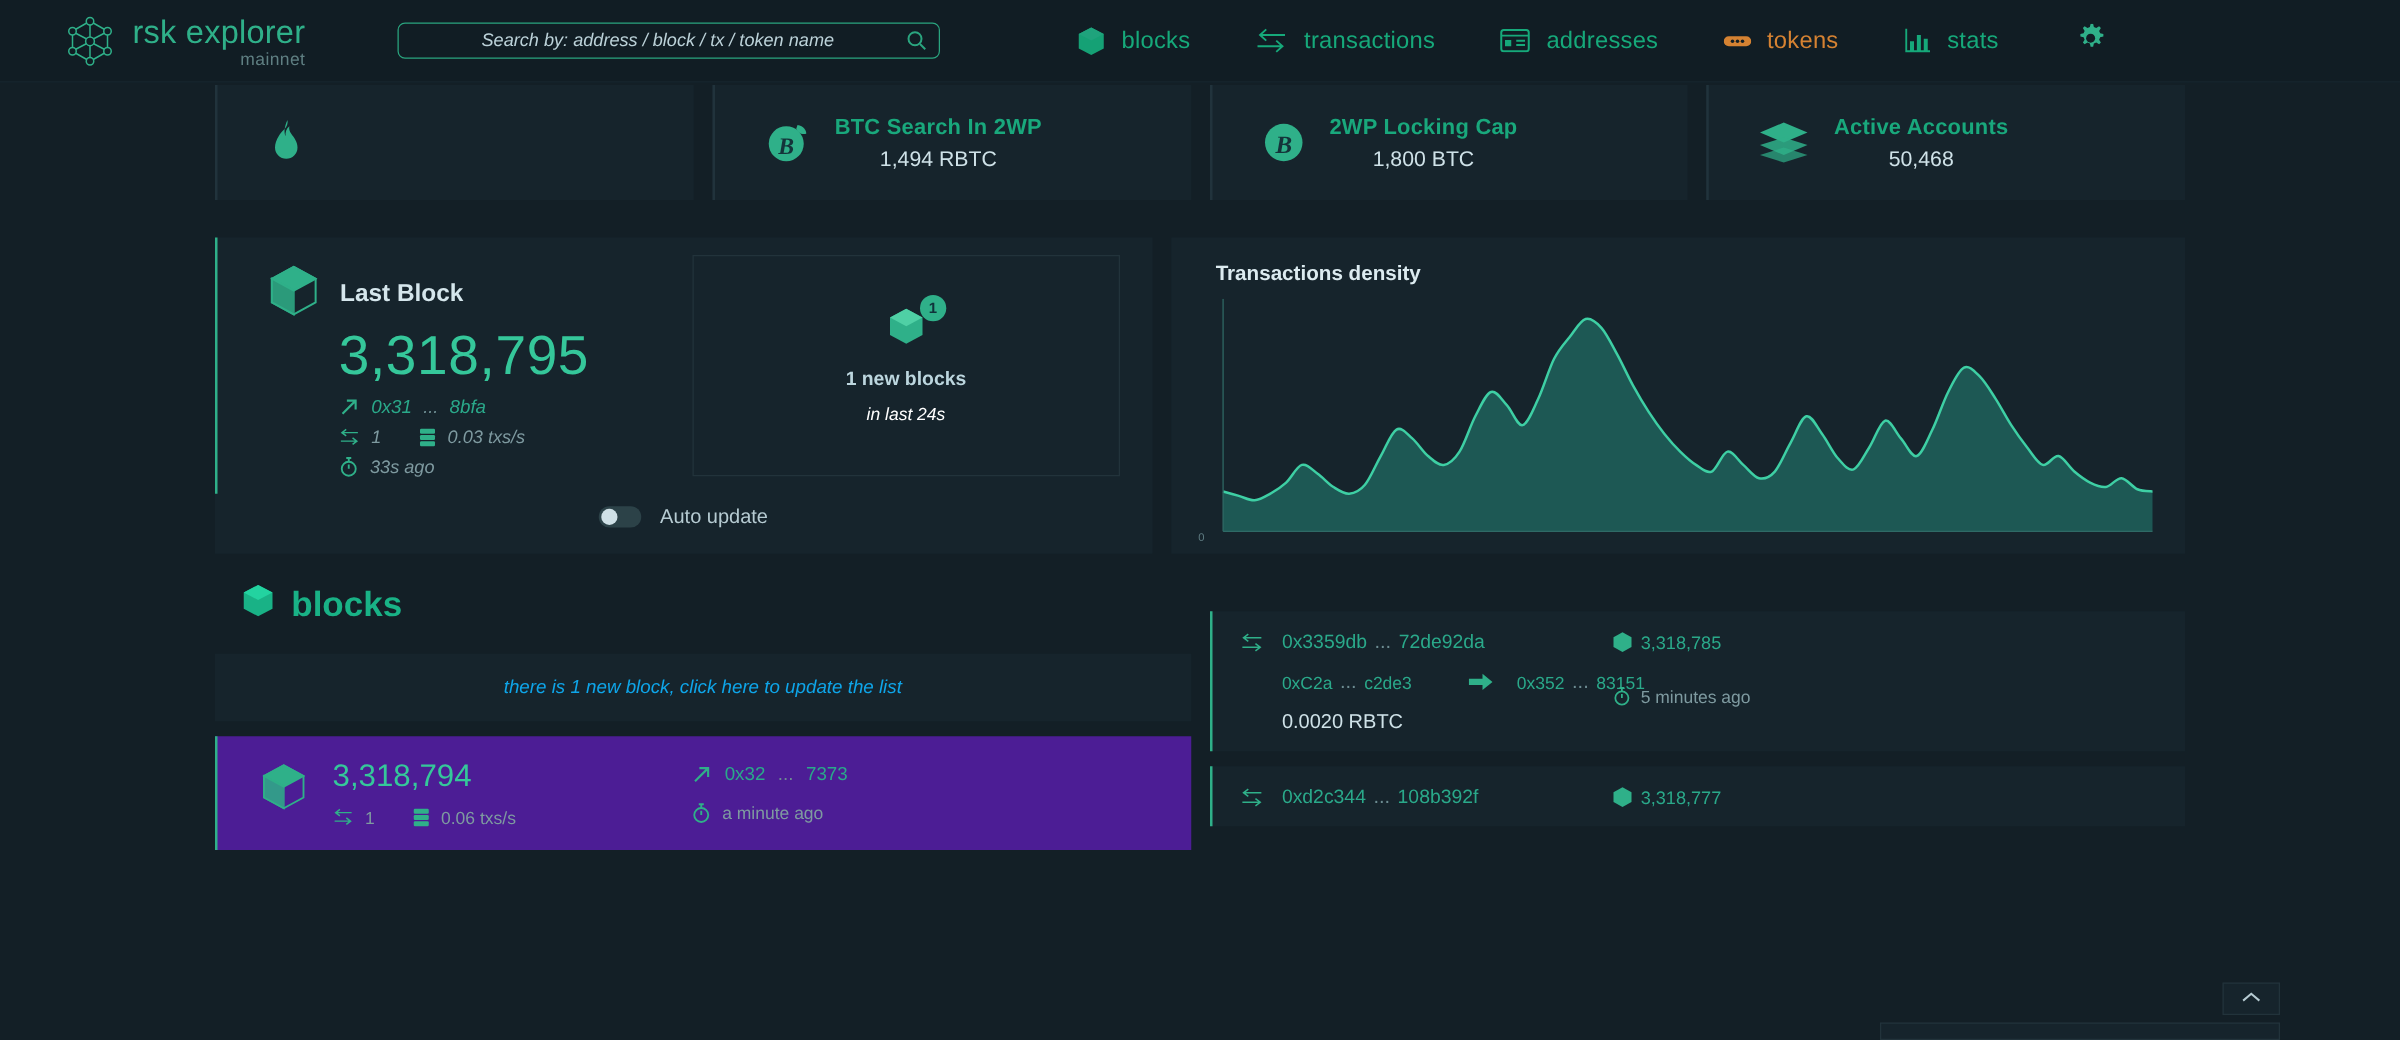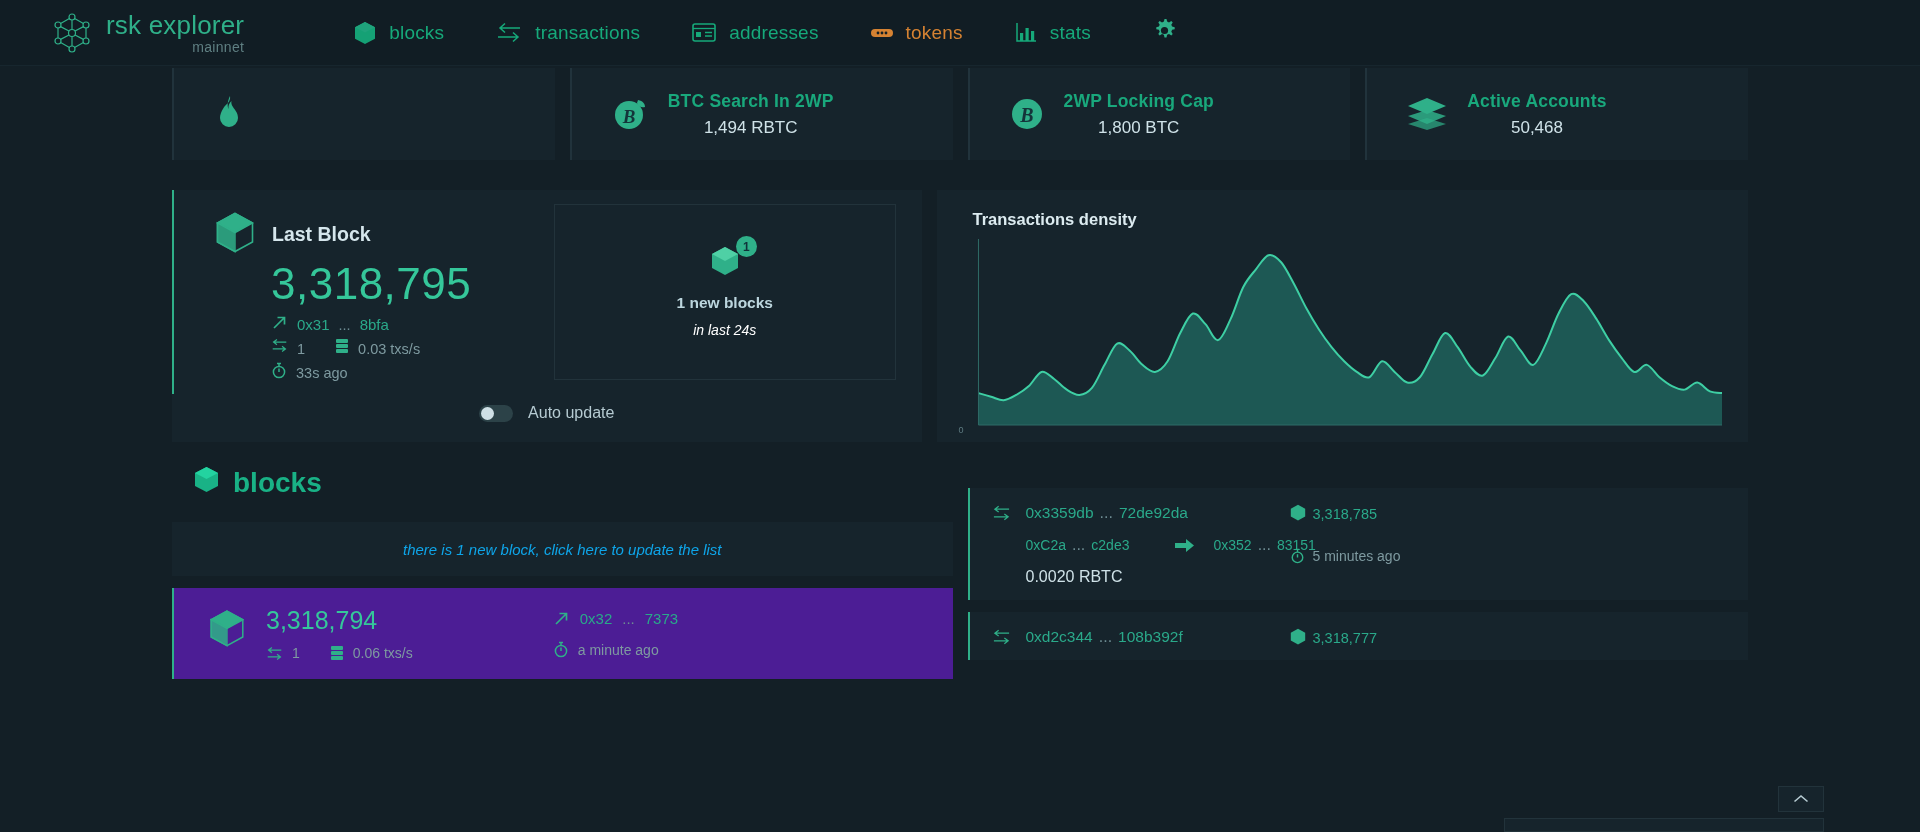--- a/index.html
+++ b/index.html
@@ -110,23 +110,24 @@
   }
   .lb-head { display: flex; align-items: center; gap: 18px; }
   .lb-cube { color: #2fb089; }
   .lb-title { color: #d5e6ec; font-size: 19.5px; font-weight: bold; }
   .lb-number {
     color: #35c79a; font-size: 44px; font-weight: 300;
     margin: 2px 0 0 55px; letter-spacing: .5px; line-height: 1.15;
   }
   .lb-detail { margin-left: 55px; margin-top: 4px; }
   .lb-line {
-    display: flex; gap: 9px;
+    display: flex; align-items: center; gap: 9px;
     color: #7e9aa0; font-size: 14.5px; line-height: 22px;
     margin-top: 2px;
+    font-style: italic;
   }
   .lb-line .ic { color: #2fb089; display: inline-flex; }
   .lb-line .hash { color: #2aa98a; font-size: 15px; }
   .lb-line .dots { color: #6d8c92; }
   .gap18 { width: 12px; }
 
   .newblocks {
     flex: 1;
     margin: 14px 26px 14px 18px;
     border: 1px solid #22333b;
@@ -265,20 +266,29 @@
         <circle cx="20" cy="21" r="3.5"></circle>
         <path d="M20 8 L20 17.5 M20 24.5 L20 34 M8.6 14.6 L17 19 M23 19 L31.4 14.6 M8.6 27.4 L17 23 M23 23 L31.4 27.4 M6 16 L6 26 M34 16 L34 26 M8.6 11.4 L17.4 6.4 M22.6 6.4 L31.4 11.4 M8.6 30.6 L17.4 35.6 M22.6 35.6 L31.4 30.6"></path>
       </svg>
     </span>
     <span class="brand-text">
       <div class="brand-title">rsk explorer</div>
       <div class="brand-sub">mainnet</div>
     </span>
   </div>
 
+  <div class="search-wrap">
+    <input class="search-input" type="text" placeholder="Search by: address / block / tx / token name" style="">
+    <span class="search-icon">
+      <svg width="17" height="17" viewBox="0 0 17 17" fill="none" stroke="#2aa57f" stroke-width="1.6">
+        <circle cx="7" cy="7" r="5.2"></circle>
+          <path d="M11 11.2 L15.2 15.4"></path>
+      </svg>
+    </span>
+  </div>
 
   <div class="nav">
 
     <div class="nav-item">
       <span class="nav-ic">
         <svg width="22" height="24" viewBox="0 0 22 24" fill="currentColor">
           <path d="M11 1 L21 6.2 L21 17.8 L11 23 L1 17.8 L1 6.2 Z" opacity=".95"></path>
           <path d="M11 1 L21 6.2 L11 11.4 L1 6.2 Z" fill="#1fa37c"></path>
         </svg>
       </span>

